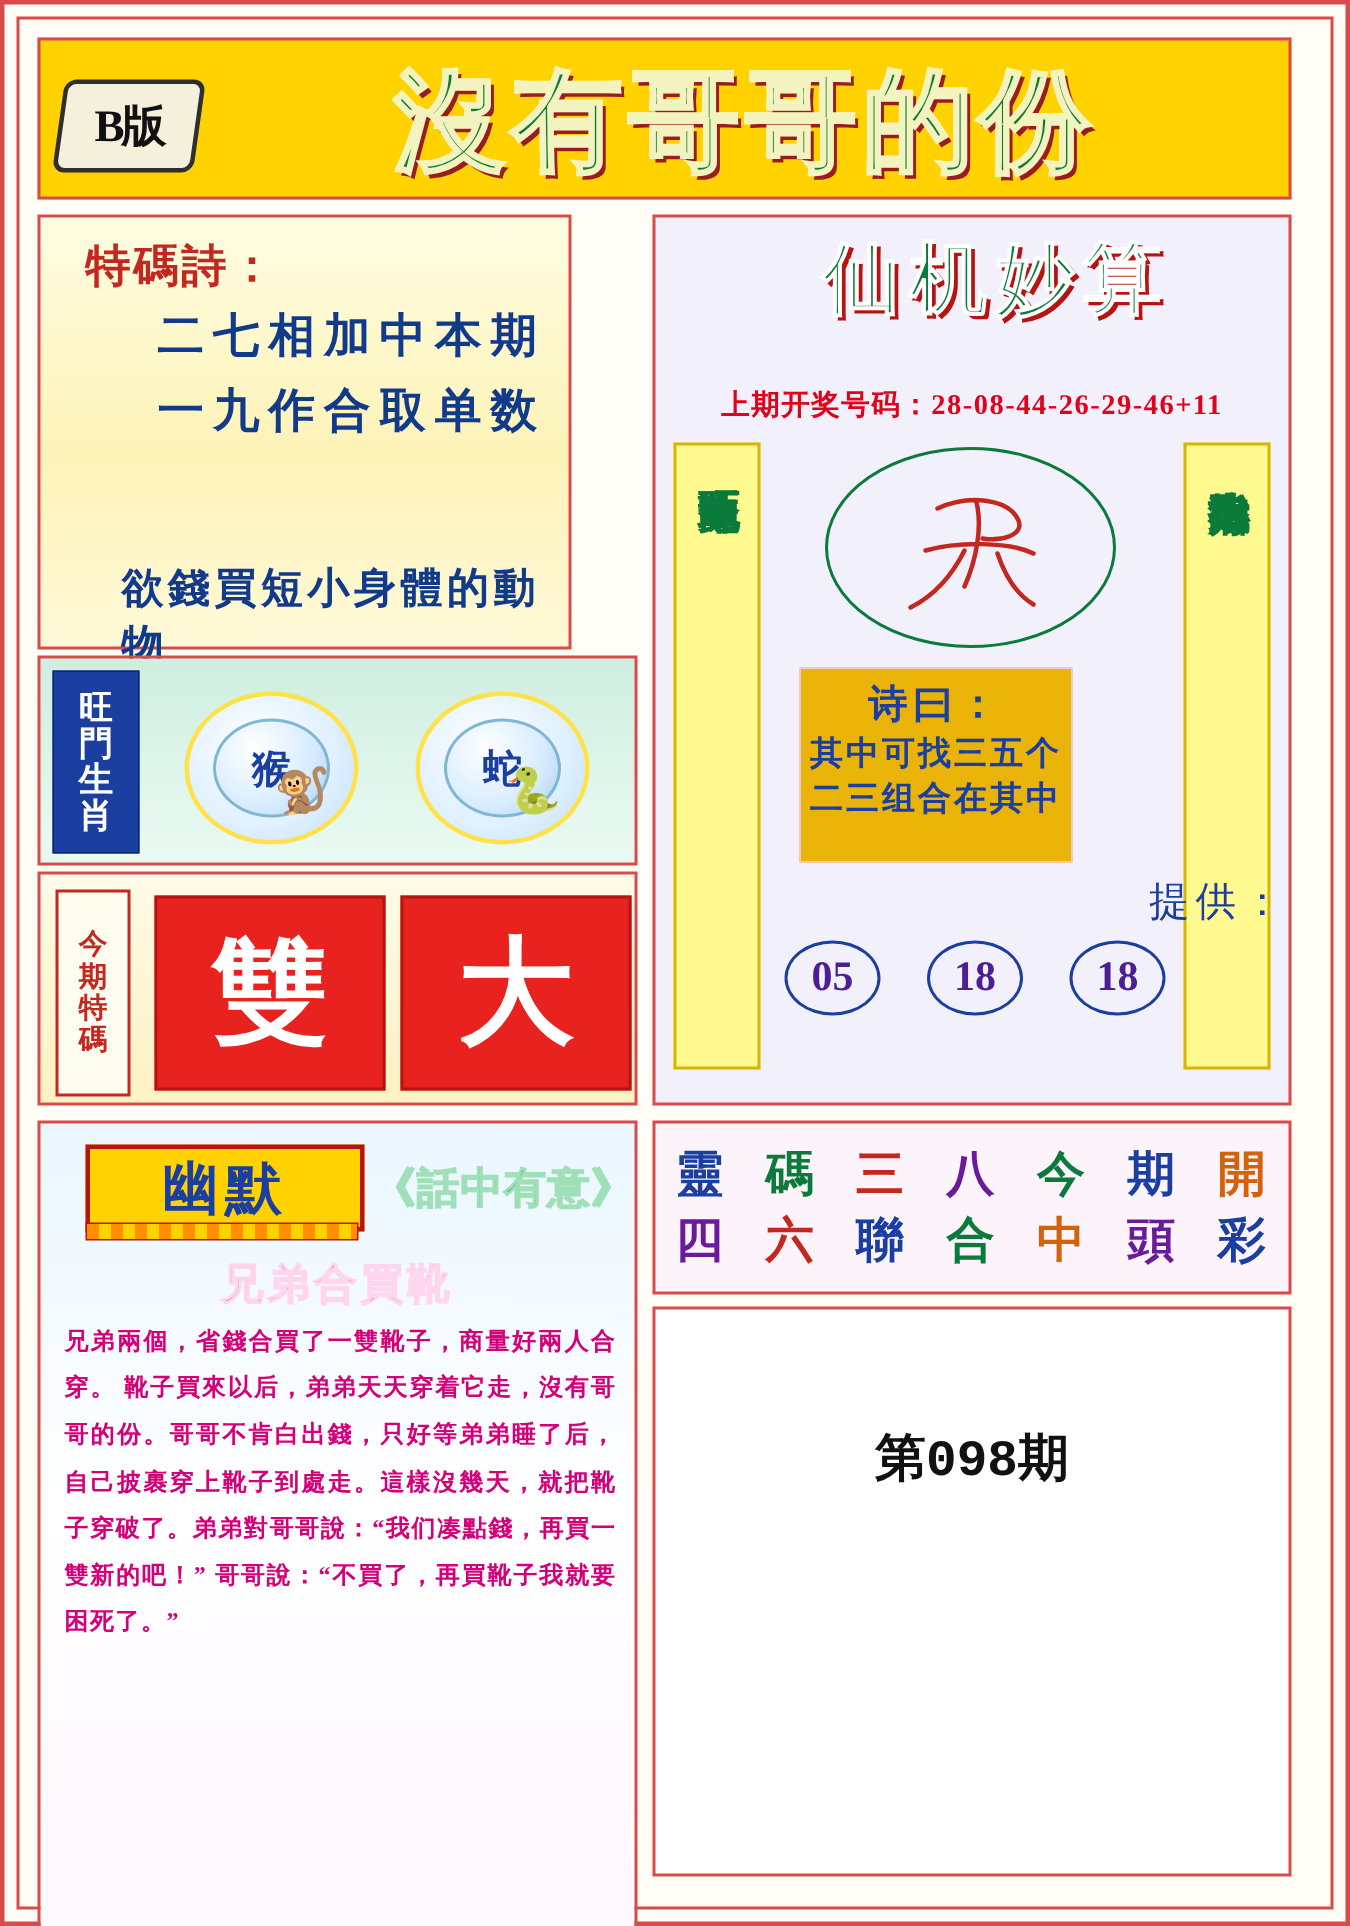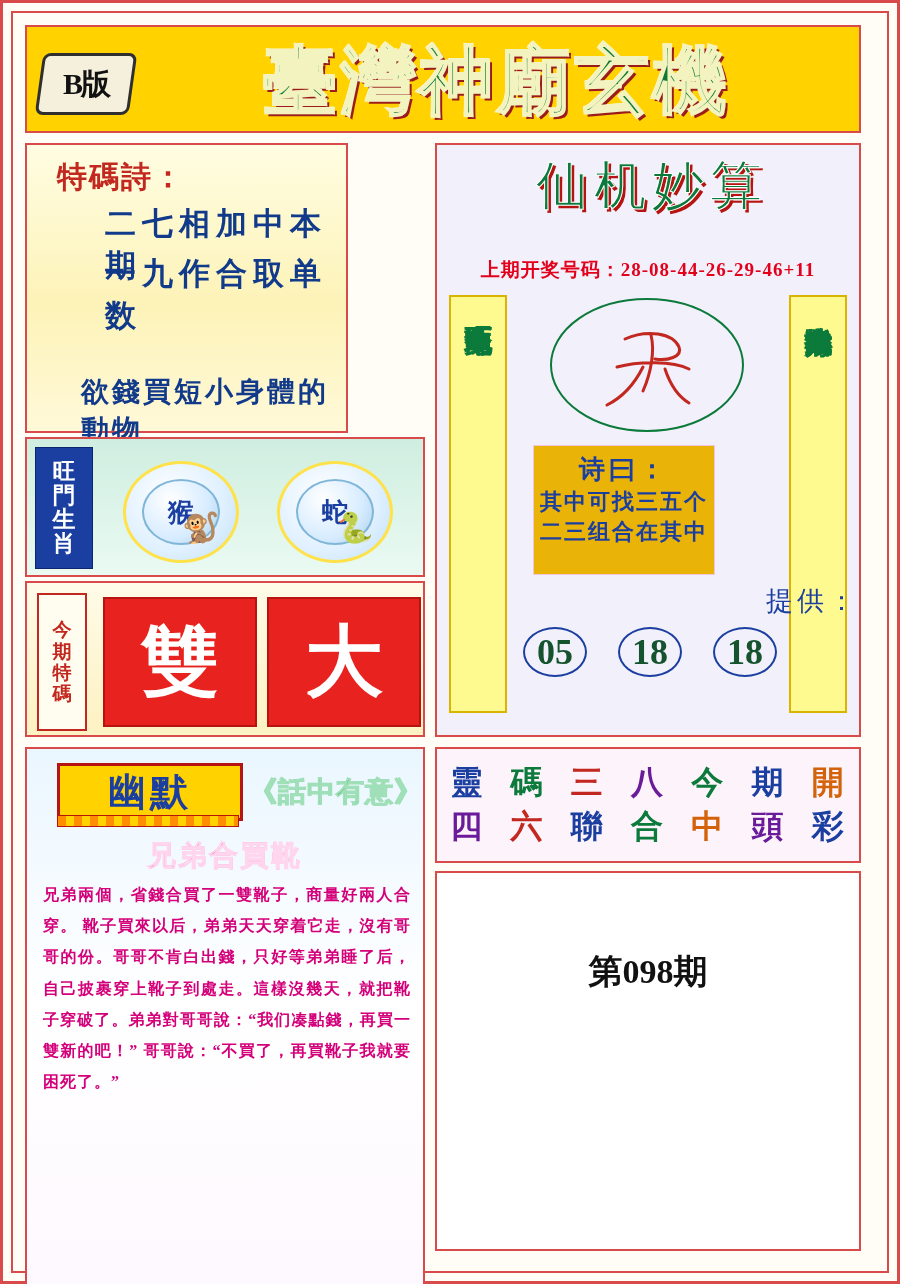--- a/index.html
+++ b/index.html
@@ -49,21 +49,21 @@
     font-size:74px;font-weight:bold;
     color:#0f7a35;
     -webkit-text-stroke:2px #f3f3c0;
     text-shadow:3px 3px 0 #9a1c1c, -1px -1px 0 #fff;
     letter-spacing:4px;
     white-space:nowrap;
   }
 
   
   .left-top{
-    position:absolute;left:22px;top:140px;width:323px;height:290px;
+    position:absolute;left:22px;top:140px;width:356px;height:290px;
     border:2px solid #d94b4b;
     background:linear-gradient(180deg,#fffde2 0%, #fdf3b8 55%, #fff9d8 100%);
     box-sizing:border-box;
   }
   .lt-label{
     position:absolute;left:30px;top:12px;
     font-size:30px;color:#c2281f;font-weight:bold;letter-spacing:2px;
   }
   .lt-line1{
     position:absolute;left:78px;top:58px;
@@ -142,22 +142,22 @@
   .t2{left:240px;}
 
   
   .right-panel{
     position:absolute;left:432px;top:140px;width:426px;height:594px;
     border:2px solid #d94b4b;
     background:#f2f0fb;
     box-sizing:border-box;
   }
   .rp-title{
-    position:absolute;left:4px;top:6px;width:100%;
-    text-align:center;font-size:52px;font-weight:normal;
+    position:absolute;left:16px;top:6px;width:100%;
+    text-align:center;font-size:52px;font-weight:bold;
     color:#0b7a3b;
     -webkit-text-stroke:1px #fff;
     text-shadow:3px 3px 0 #b51410;
     letter-spacing:6px;
   }
   .rp-sub{
     position:absolute;left:0;top:112px;width:100%;
     text-align:center;font-size:19px;color:#e3001b;font-weight:bold;
     letter-spacing:1px;
     white-space:nowrap;
@@ -193,21 +193,21 @@
     font-size:27px;color:#1b3fa0;font-weight:normal;letter-spacing:4px;
   }
   .nums{
     position:absolute;left:86px;top:482px;width:254px;
     display:flex;justify-content:space-between;
   }
   .num{
     width:60px;height:46px;border-radius:50%;
     border:2px solid #1b3fa0;
     display:flex;align-items:center;justify-content:center;
-    font-size:36px;font-weight:bold;color:#14532d;
+    font-size:28px;font-weight:bold;color:#4c1d95;
     background:#f2f0fb;
   }
 
   
   .humor{
     position:absolute;left:22px;top:744px;width:400px;height:644px;
     border:2px solid #d94b4b;
     background:linear-gradient(180deg,#eaf6ff 0%, #ffffff 40%, #fdf6ff 100%);
     box-sizing:border-box;
   }
@@ -266,39 +266,39 @@
 
   .issue-box{
     position:absolute;left:432px;top:868px;width:426px;height:380px;
     border:2px solid #d94b4b;
     background:#fff;
     box-sizing:border-box;
   }
   .issue-text{
     position:absolute;left:0;top:76px;width:100%;text-align:center;
     font-size:34px;font-weight:bold;color:#111;
-    font-family:Liberation Serif, serif;
+    font-family:Liberation Mono, monospace;
   }
 
   .vtext{
     writing-mode:vertical-rl;
     text-orientation:upright;
   }
 </style>
 </head>
 <body>
 
 <div class="page">
   <div class="inner"></div>
 
   <div class="header">
     <div class="badge">
       <span>B版</span>
     </div>
-    <div class="title-main">臺灣神廟玄機</div>
+    <div class="title-main">沒有哥哥的份</div>
   </div>
 
   <div class="left-top">
     <div class="lt-label">特碼詩：</div>
     <div class="lt-line1">二七相加中本期</div>
     <div class="lt-line2">一九作合取单数</div>
     <div class="lt-line3">欲錢買短小身體的動物</div>
   </div>
 
   <div class="zodiac">

